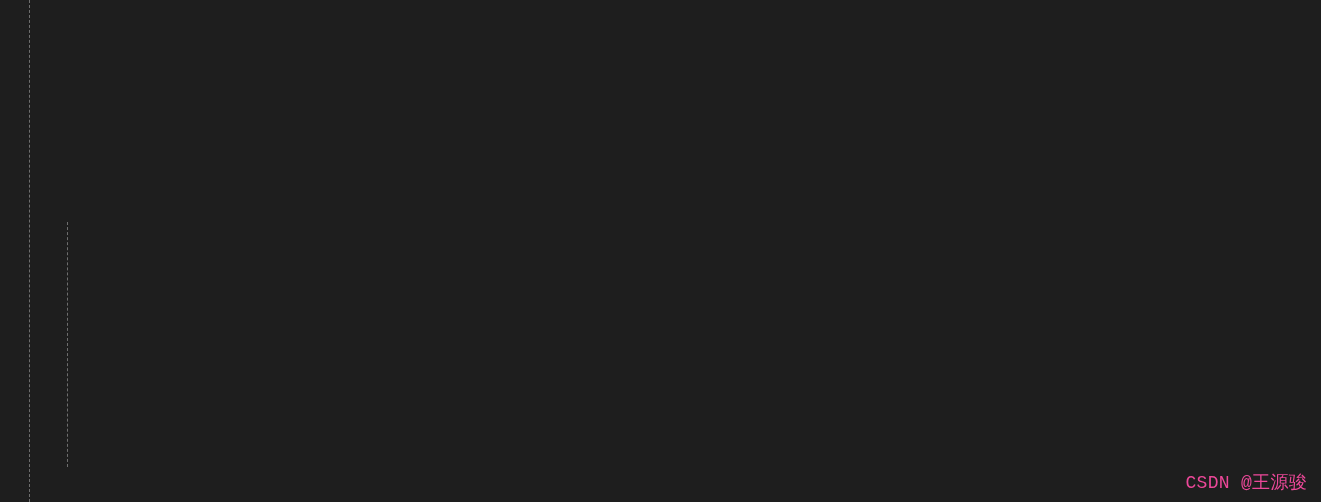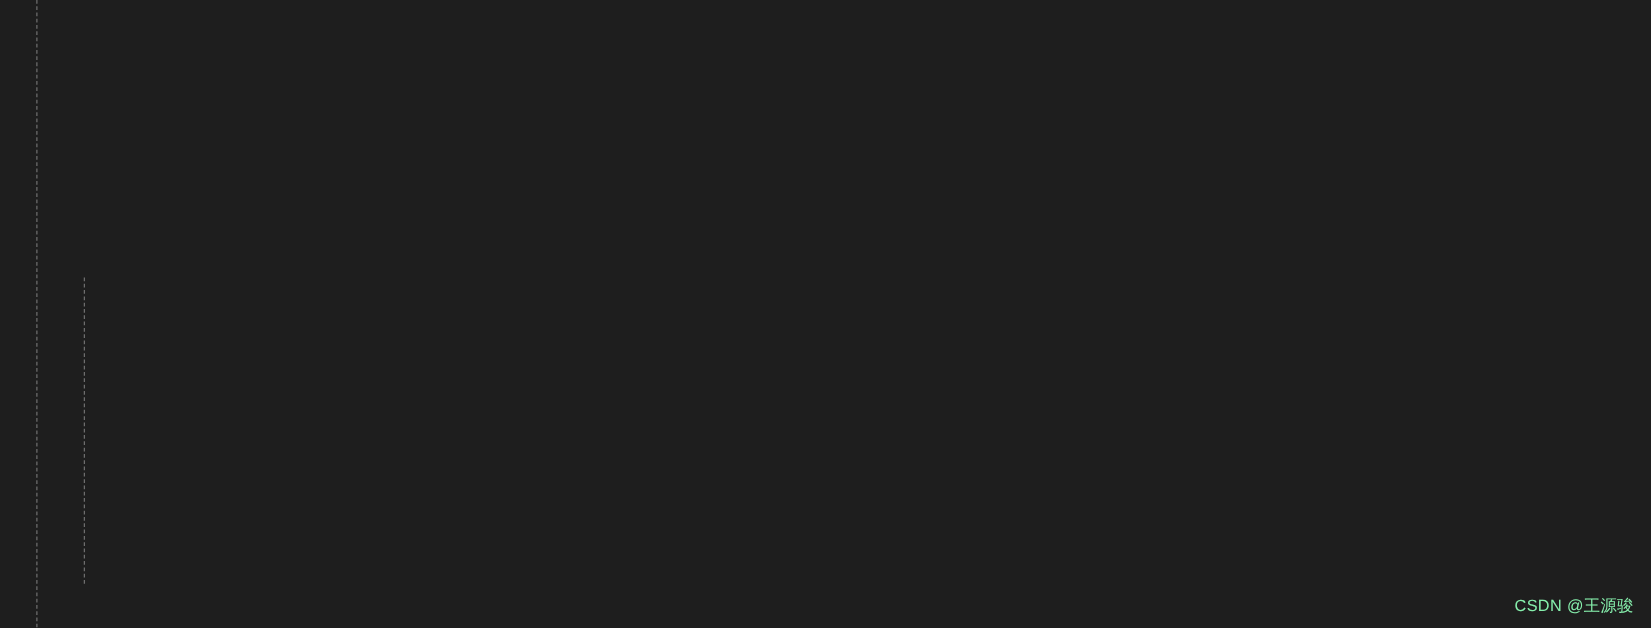--- a/index.html
+++ b/index.html
@@ -52,23 +52,23 @@
     white-space: pre;
     overflow: hidden;
     text-indent: 0;
   }
 
   
   #watermark {
     position: absolute;
     right: 14px;
     bottom: 8px;
-    color: #86efac;
-    font-size: 13px;
-    font-family: Liberation Sans, sans-serif;
+    color: #ec4899;
+    font-size: 18px;
+    font-family: Liberation Mono, monospace;
     letter-spacing: 0.3px;
     white-space: nowrap;
   }
 </style>
 </head>
 <body>
 
 <div id="editor">
 
   <div class="guide" id="guide-outer"></div>

